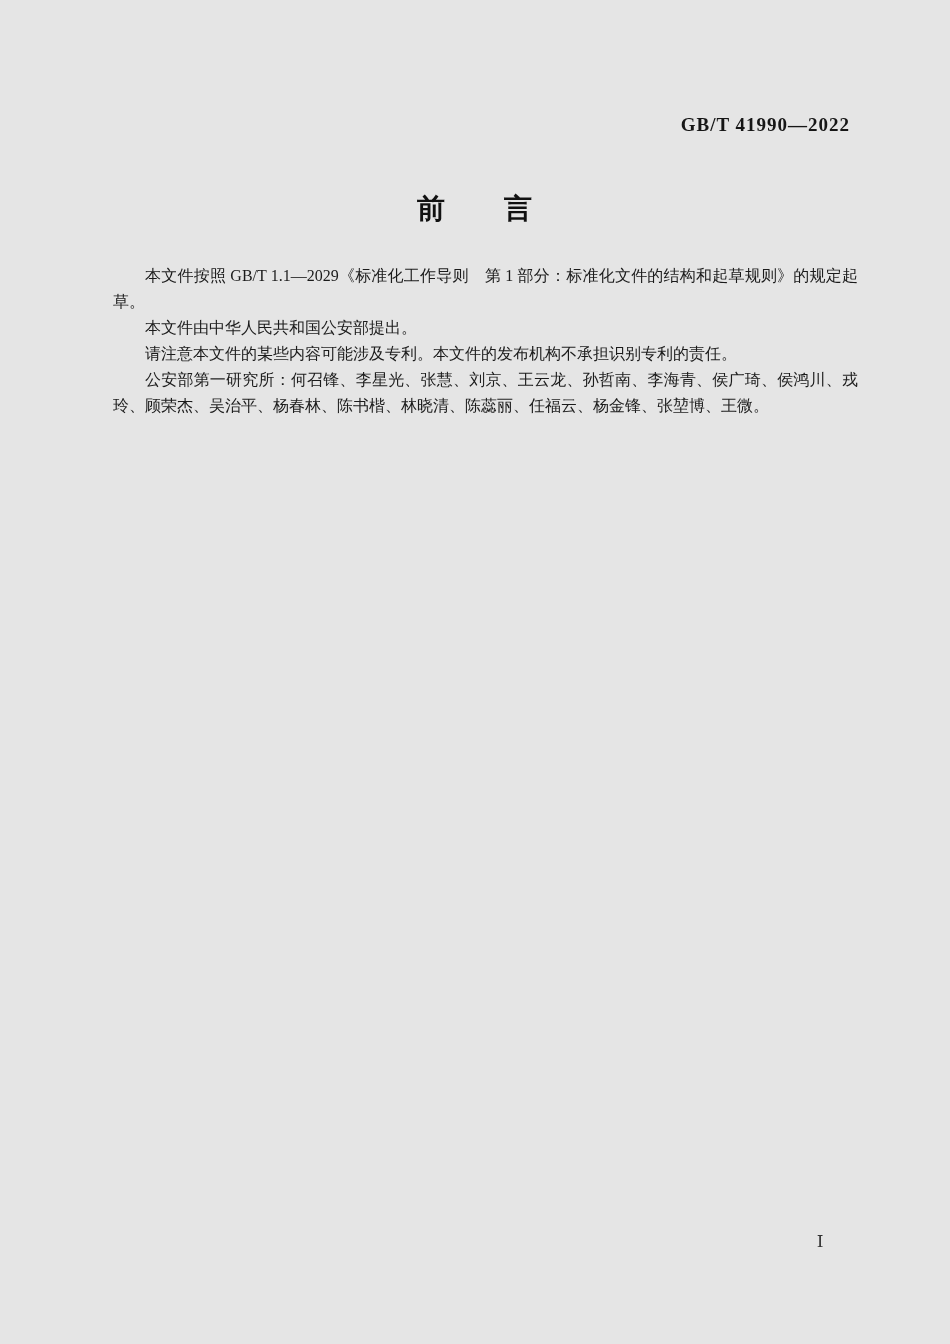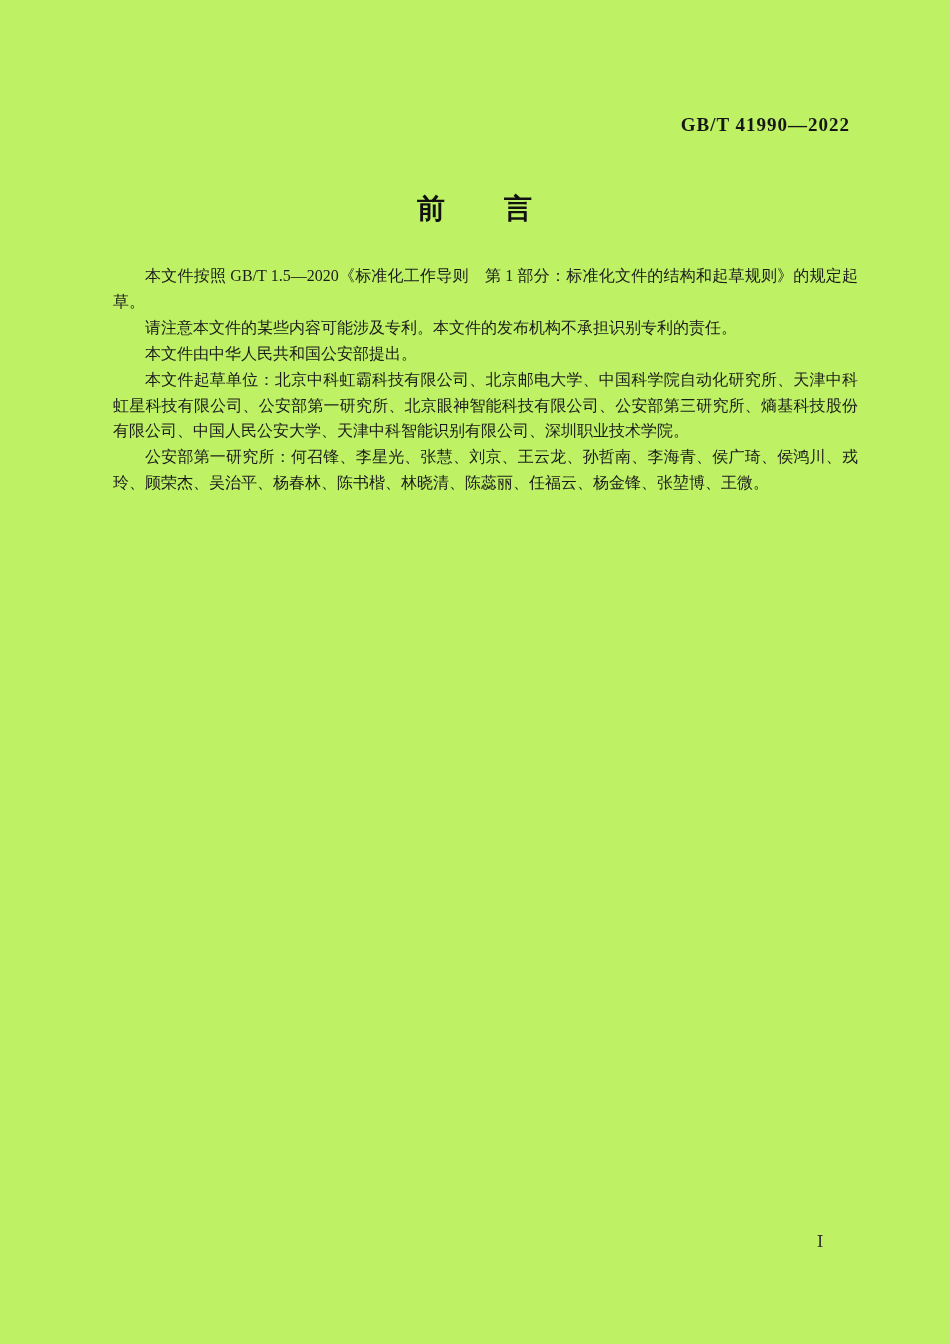--- a/index.html
+++ b/index.html
@@ -5,21 +5,21 @@
   * { margin: 0; padding: 0; box-sizing: border-box; }
   html, body {
     width: 950px;
     background: #ffffff;
     font-family: "Liberation Serif", "DejaVu Serif", serif;
   }
   .page {
     position: relative;
     width: 950px;
     height: 1344px;
-    background: #bef264;
+    background: #e5e5e5;
     color: #1b1b1b;
     overflow: hidden;
   }
   .standard-code {
     position: absolute;
     top: 114px;
     right: 100px;
     font-family: "Liberation Serif", "DejaVu Serif", serif;
     font-weight: bold;
     font-size: 19px;
@@ -70,22 +70,21 @@
 </head>
 <body>
 
 <div class="page">
 
   <div class="standard-code">GB/T 41990—2022</div>
 
   <h1 class="doc-title">前　　言</h1>
 
   <div class="foreword-body">
-    <p>本文件按照 GB/T 1.5—2020《标准化工作导则　第 1 部分：标准化文件的结构和起草规则》的规定起草。</p>
+    <p>本文件按照 GB/T 1.1—2029《标准化工作导则　第 1 部分：标准化文件的结构和起草规则》的规定起草。</p>
+    <p>本文件由中华人民共和国公安部提出。</p>
     <p>请注意本文件的某些内容可能涉及专利。本文件的发布机构不承担识别专利的责任。</p>
-    <p>本文件由中华人民共和国公安部提出。</p>
-    <p>本文件起草单位：北京中科虹霸科技有限公司、北京邮电大学、中国科学院自动化研究所、天津中科虹星科技有限公司、公安部第一研究所、北京眼神智能科技有限公司、公安部第三研究所、熵基科技股份有限公司、中国人民公安大学、天津中科智能识别有限公司、深圳职业技术学院。</p>
     <p>公安部第一研究所：何召锋、李星光、张慧、刘京、王云龙、孙哲南、李海青、侯广琦、侯鸿川、戎玲、顾荣杰、吴治平、杨春林、陈书楷、林晓清、陈蕊丽、任福云、杨金锋、张堃博、王微。</p>
   </div>
 
   <div class="page-number">Ⅰ</div>
 
 </div>
 
 </body></html>

